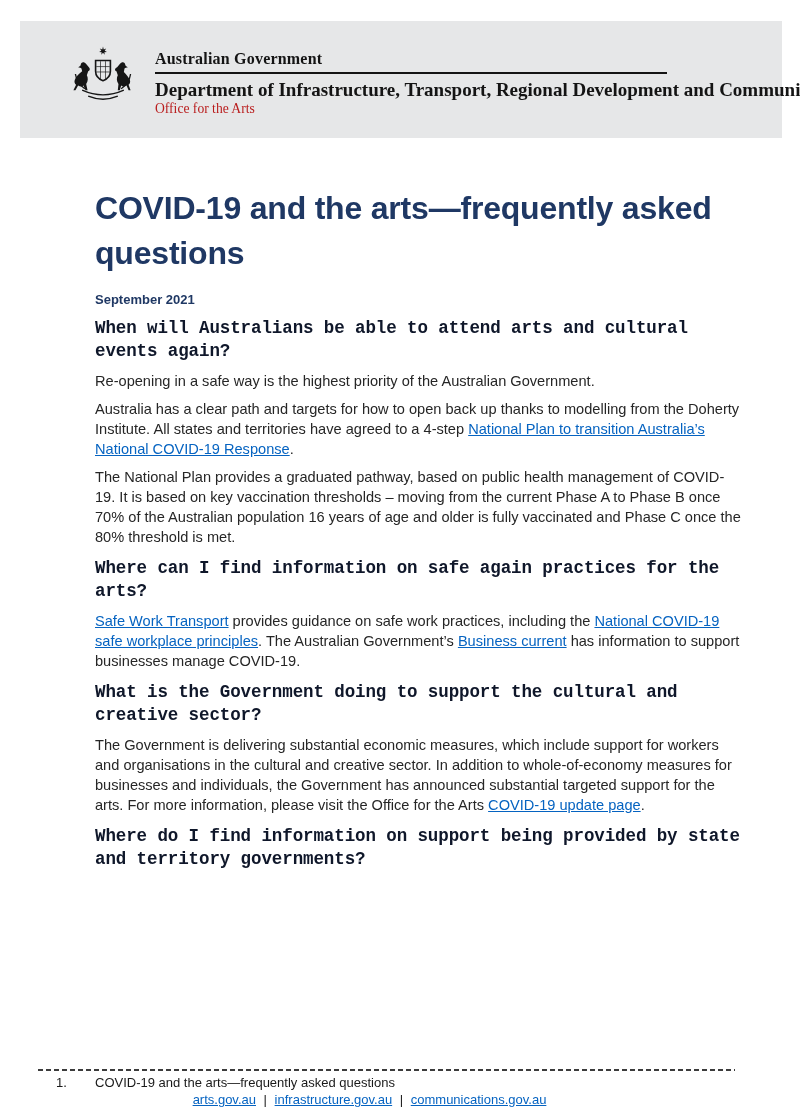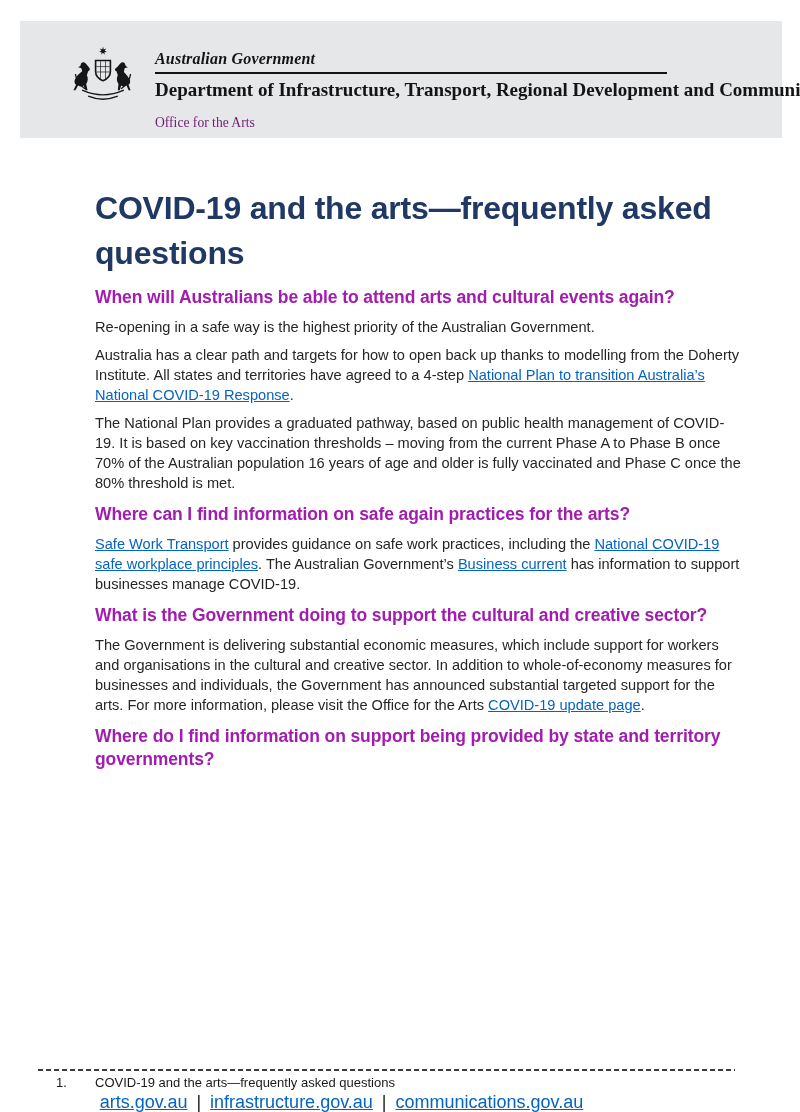--- a/index.html
+++ b/index.html
@@ -9,61 +9,61 @@
   }
   
   .gov-header{
     position:absolute;left:20px;top:21px;width:762px;height:117px;
     background:#E6E7E8;
   }
   .crest{position:absolute;left:46px;top:20px;width:74px;height:70px;}
   .head-text{position:absolute;left:135px;top:29px;width:520px;}
   .agency{
     font-family:"Liberation Serif", serif;font-weight:700;font-size:16px;
-    color:#141414;letter-spacing:.2px;font-style:italic;
+    color:#141414;letter-spacing:.2px;
   }
   .head-rule{height:0;border-top:2px solid #141414;width:512px;margin:4px 0 5px 0;}
   .department{
     font-family:"Liberation Serif", serif;font-weight:700;font-size:19px;
     color:#141414;white-space:nowrap;text-align:center;
   }
   .office{
     font-family:"Liberation Serif", serif;font-weight:400;font-size:13.6px;
-    color:#701a75;margin-top:14px;
+    color:#b91c1c;margin-top:0;
   }
   
   .doc{position:absolute;left:95px;top:186px;width:646px;}
   h1.doc-title{
     margin:0;font-size:32px;line-height:45px;font-weight:700;letter-spacing:-.2px;
     color:#1F3864;
   }
   .doc-date{
     margin-top:16px;font-size:13px;font-weight:700;color:#1F3864;
   }
   h2.sec-heading{
     margin:10px 0 0 0;font-size:17.5px;line-height:23px;font-weight:700;
-    color:#a21caf;letter-spacing:-.1px;
+    color:#0f172a;letter-spacing:-.1px;font-family:Liberation Mono, monospace;
   }
   .doc p{
     margin:8px 0 0 0;font-size:14.6px;line-height:20px;color:#262626;
   }
   .doc a, .foot-links a{
     color:#0563C1;text-decoration:underline;cursor:pointer;
   }
   
   .foot-rule{
     position:absolute;left:38px;top:1069px;width:697px;height:2px;
     background:repeating-linear-gradient(90deg,#3c3c3c 0 5px,transparent 5px 8px);
   }
   .foot-row1{position:absolute;left:0;top:1075px;width:800px;font-size:13px;color:#1a1a1a;}
   .foot-num{position:absolute;left:56px;top:0;}
   .foot-title{position:absolute;left:95px;top:0;}
   .foot-links{
     position:absolute;left:0;top:1092px;width:683px;text-align:center;
-    font-size:18px;color:#1a1a1a;
+    font-size:13px;color:#1a1a1a;padding-left:28px;
   }
   .foot-links .sep{color:#1a1a1a;padding:0 4px;text-decoration:none;}
 </style>
 </head>
 <body>
 
 <div class="gov-header">
   <span class="crest">
     <svg viewBox="0 0 110 90" width="74" height="70" aria-hidden="true">
       <g fill="#161616" stroke="none">
@@ -94,20 +94,21 @@
   <div class="head-text">
     <div class="agency">Australian Government</div>
     <div class="head-rule"></div>
     <div class="department">Department of Infrastructure, Transport, Regional Development and Communications</div>
     <div class="office">Office for the Arts</div>
   </div>
 </div>
 
 <div class="doc">
   <h1 class="doc-title">COVID-19 and the arts—frequently asked questions</h1>
+  <div class="doc-date">September 2021</div>
   <div id="sections">
       <h2 class="sec-heading">When will Australians be able to attend arts and cultural events again?</h2>
       <p>Re-opening in a safe way is the highest priority of the Australian Government.</p>
       <p>Australia has a clear path and targets for how to open back up thanks to modelling from the Doherty Institute. All states and territories have agreed to a 4-step <a href="#">National Plan to transition Australia’s National COVID-19 Response</a>.</p>
       <p>The National Plan provides a graduated pathway, based on public health management of COVID-19. It is based on key vaccination thresholds – moving from the current Phase A to Phase B once 70% of the Australian population 16 years of age and older is fully vaccinated and Phase C once the 80% threshold is met.</p>
       <h2 class="sec-heading">Where can I find information on safe again practices for the arts?</h2>
       <p><a href="#">Safe Work Transport</a> provides guidance on safe work practices, including the <a href="#">National COVID-19 safe workplace principles</a>. The Australian Government’s <a href="#">Business current</a> has information to support businesses manage COVID-19.</p>
       <h2 class="sec-heading">What is the Government doing to support the cultural and creative sector?</h2>
       <p>The Government is delivering substantial economic measures, which include support for workers and organisations in the cultural and creative sector. In addition to whole-of-economy measures for businesses and individuals, the Government has announced substantial targeted support for the arts. For more information, please visit the Office for the Arts <a href="#">COVID-19 update page</a>.</p>
       <h2 class="sec-heading">Where do I find information on support being provided by state and territory governments?</h2>

